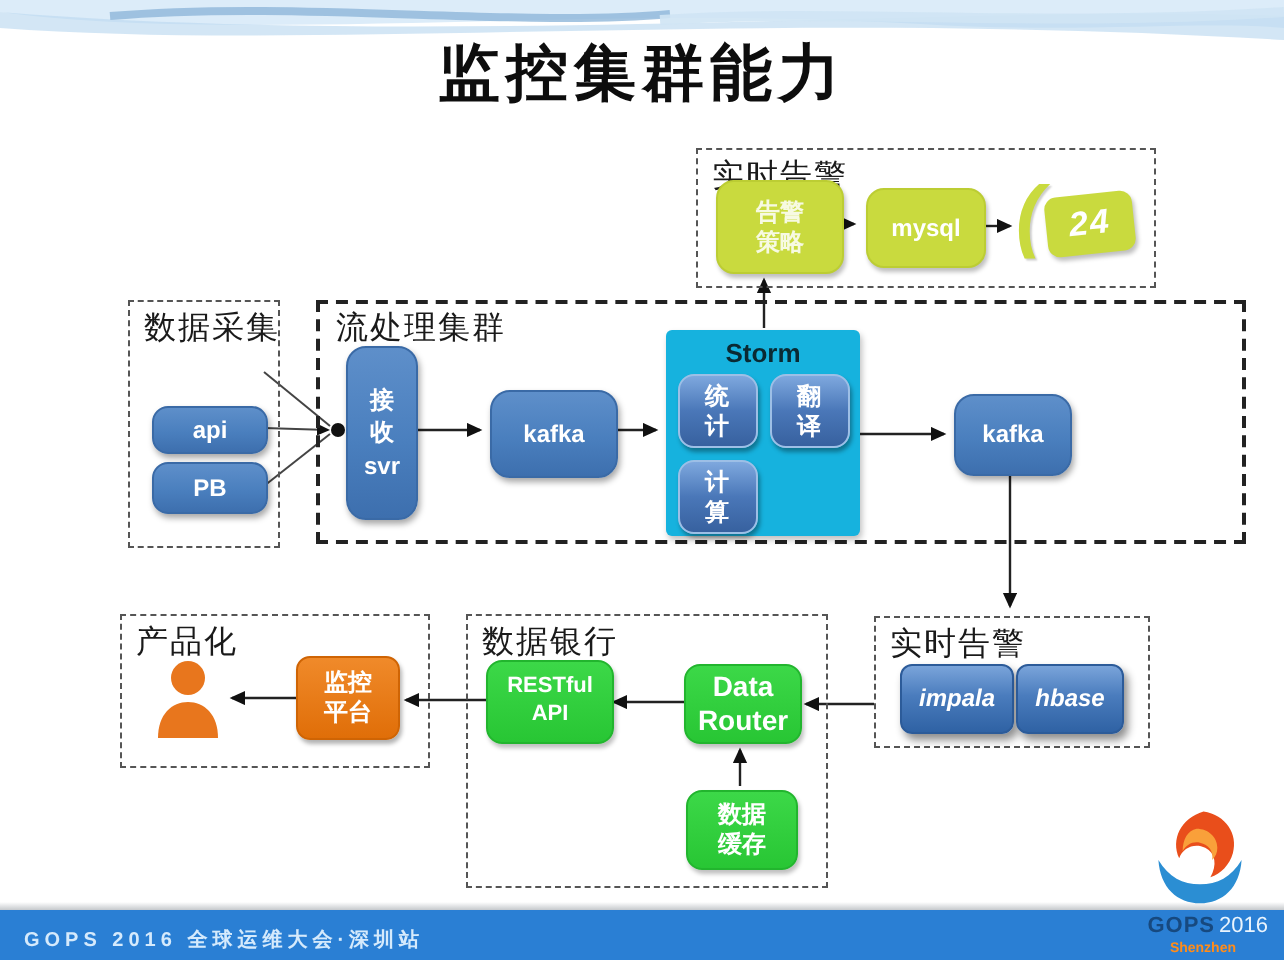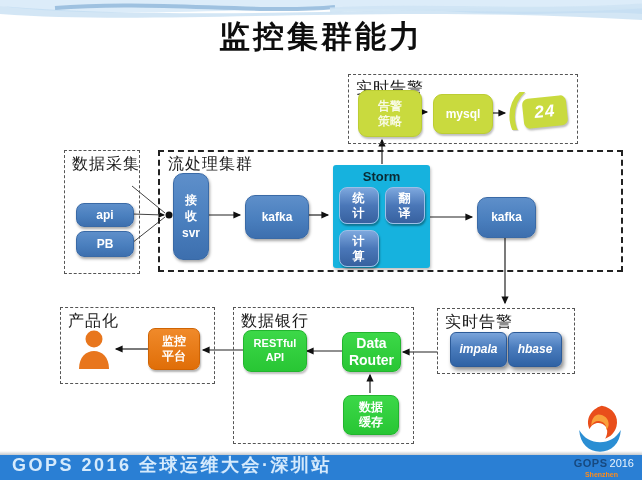--- a/index.html
+++ b/index.html
@@ -44,21 +44,21 @@
   #phone-icon .handset{position:absolute;left:0;top:-2px;font-size:40px;font-weight:bold;
      font-style:italic;color:#c9da3e;text-shadow:1px 1px 1px rgba(0,0,0,.2);}
   #phone-icon .ph-body{position:absolute;left:15px;top:9px;width:44px;height:30px;background:#c9da3e;
      border-radius:6px;transform:rotate(-6deg);display:flex;align-items:center;justify-content:center;
      box-shadow:1px 2px 2px rgba(0,0,0,.25);}
   #phone-icon .ph-body b{color:#fff;font-style:italic;font-size:17px;letter-spacing:1px;}
   
   #footer-bar{position:absolute;left:0;right:0;bottom:0;height:25px;background:#2a7fd4;}
   #footer-shadow{position:absolute;left:0;right:0;bottom:25px;height:4px;
      background:linear-gradient(180deg,rgba(0,0,0,0),rgba(90,100,110,.35));}
-  #footer-text{position:absolute;left:12px;bottom:3px;font-size:18px;font-weight:bold;
+  #footer-text{position:absolute;left:12px;bottom:3px;font-size:10px;font-weight:bold;
      letter-spacing:2.5px;color:#d5eafc;}
   #logo{position:absolute;right:2px;bottom:0;width:84px;height:68px;text-align:center;}
   #logo .swirl{position:absolute;right:12px;bottom:24px;}
   #logo .logo-line1{position:absolute;right:6px;bottom:11px;font-size:11px;font-weight:bold;white-space:nowrap;}
   #logo .logo-line1 .g1{color:#17497f;letter-spacing:.5px;}
   #logo .logo-line1 .g2{color:#eaf4fd;font-weight:normal;margin-left:2px;}
   #logo .logo-line2{position:absolute;right:22px;bottom:2px;font-size:7px;color:#ff8c1a;font-weight:bold;}
   svg{display:block;}
   #wires{position:absolute;left:0;top:0;pointer-events:none;}
   #top-deco{position:absolute;left:0;top:0;pointer-events:none;}

